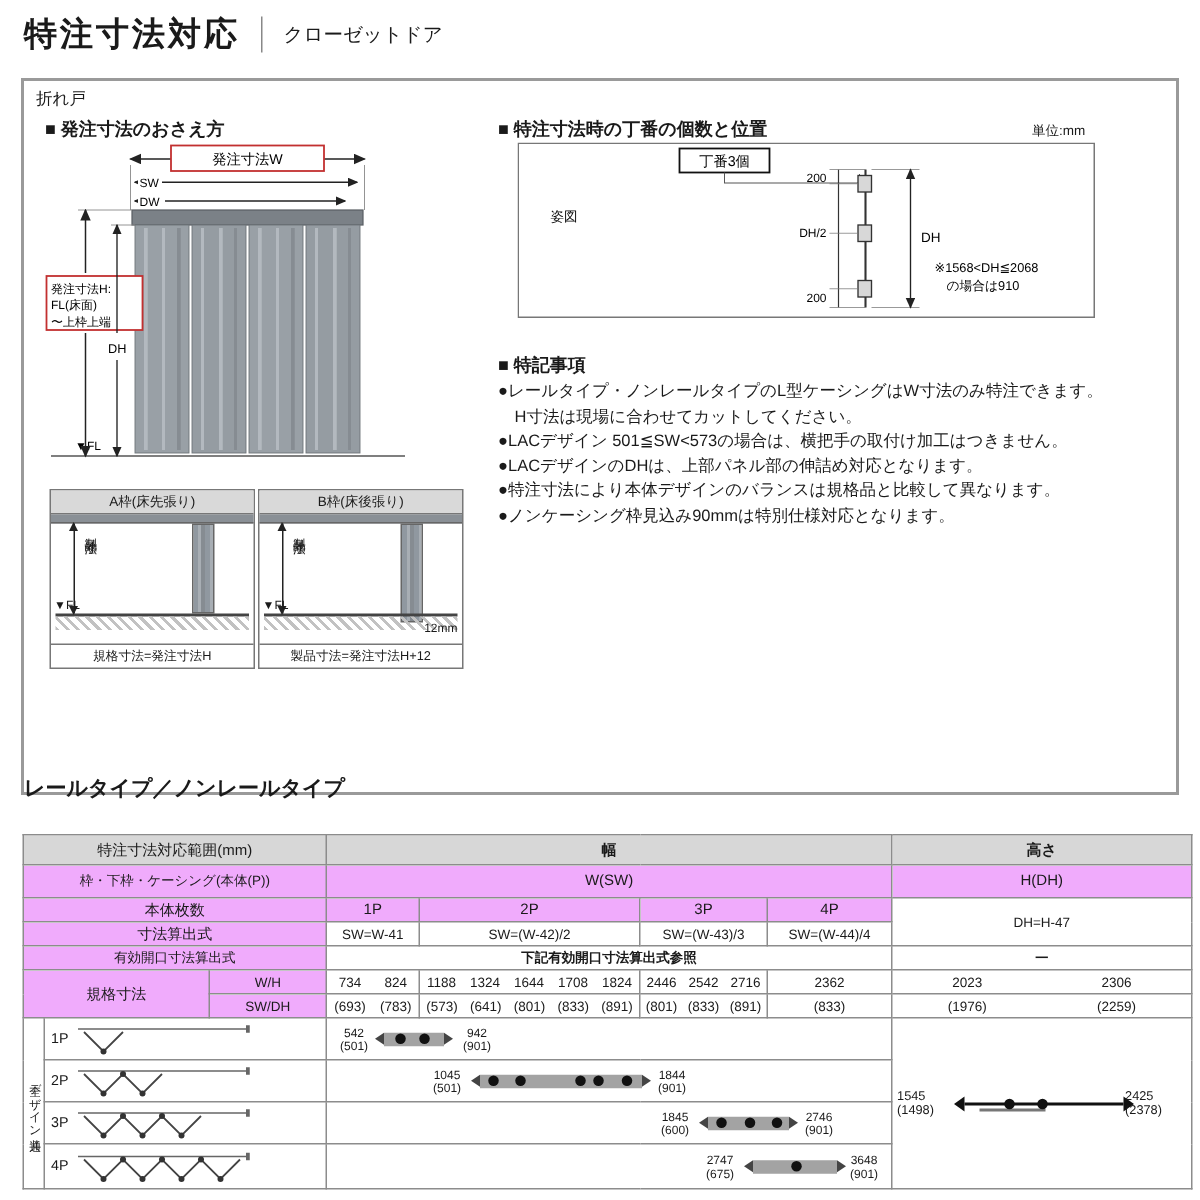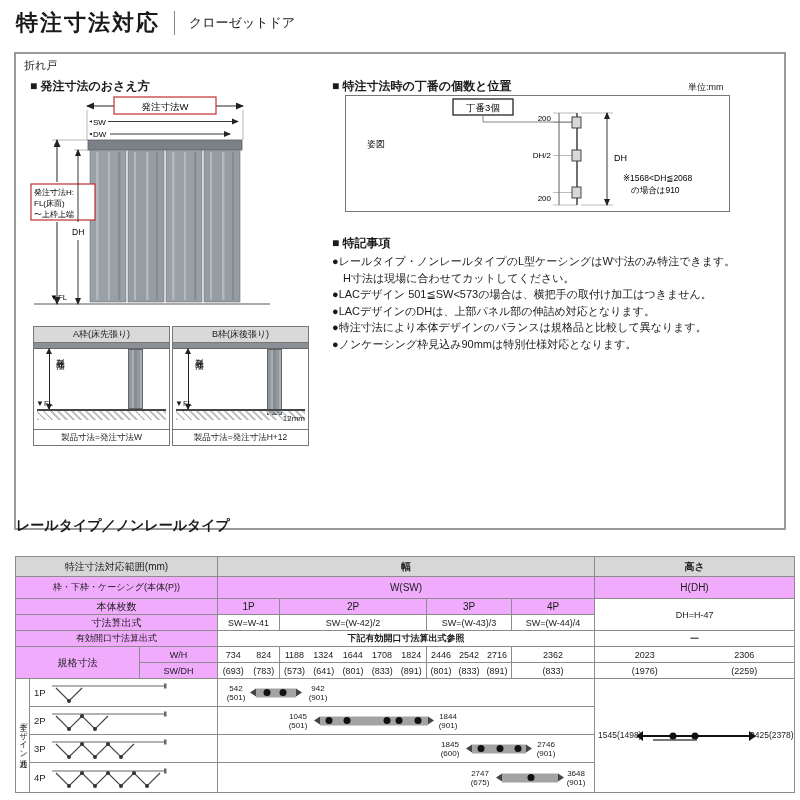--- a/index.html
+++ b/index.html
@@ -55,21 +55,21 @@
   .rbar{position:absolute;top:50%;height:9px;transform:translateY(-50%);background:#a3a3a3}
   .btl{position:absolute;left:-6px;top:50%;transform:translateY(-50%);width:0;height:0;border-top:4.5px solid transparent;border-bottom:4.5px solid transparent;border-right:6px solid #444}
   .btr{position:absolute;right:-6px;top:50%;transform:translateY(-50%);width:0;height:0;border-top:4.5px solid transparent;border-bottom:4.5px solid transparent;border-left:6px solid #444}
   .dot{position:absolute;top:50%;transform:translate(-50%,-50%);width:7px;height:7px;border-radius:50%;background:#111}
   .rotl{writing-mode:vertical-rl;text-orientation:upright;font-size:8px;line-height:12px;margin:0 auto;white-space:nowrap}
   .hwrap{position:relative;height:100%}
   .hband{position:absolute;left:58px;top:3px;bottom:3px;width:44px;background:repeating-linear-gradient(90deg,#949aa0 0 5px,#aab0b6 5px 7px,#868c92 7px 11px);border:1px solid #777}
   .hline{position:absolute;left:48px;width:106px;top:50%;height:2px;background:#111;transform:translateY(-50%)}
   .htl{position:absolute;left:-7px;top:50%;transform:translateY(-50%);width:0;height:0;border-top:5px solid transparent;border-bottom:5px solid transparent;border-right:7px solid #111}
   .htr{position:absolute;right:-7px;top:50%;transform:translateY(-50%);width:0;height:0;border-top:5px solid transparent;border-bottom:5px solid transparent;border-left:7px solid #111}
-  .hlab{position:absolute;top:50%;transform:translateY(-50%);display:flex;flex-direction:row;align-items:flex-end;font-size:8.5px;line-height:9.5px;width:42px}
+  .hlab{position:absolute;top:50%;transform:translateY(-50%);display:flex;flex-direction:column;align-items:flex-start;font-size:8.5px;line-height:9.5px;width:42px}
 </style>
 </head>
 <body>
 
 <div class="hdr">
   <h1>特注寸法対応</h1>
   <div class="tdiv"></div>
   <span class="subtitle">クローゼットドア</span>
 </div>
 
@@ -141,21 +141,21 @@
     <div class="fhead">A枠(床先張り)</div>
     <div class="fbody">
       <div class="ftop"></div>
       <div class="fpanel"></div>
       <div class="ffl"></div>
       <div class="fhatch"></div>
       <div class="fdim"></div>
       <span class="fvlabel">製品寸法</span>
       <span class="ffltxt">▼FL</span>
     </div>
-    <div class="ffoot">製品寸法=発注寸法W</div>
+    <div class="ffoot">規格寸法=発注寸法H</div>
   </div>
 
   <div class="framebox frame-b">
     <div class="fhead">B枠(床後張り)</div>
     <div class="fbody">
       <div class="ftop"></div>
       <div class="fpanel"></div>
       <div class="ffl"></div>
       <div class="fhatch"></div>
       <div class="fdim"></div>

